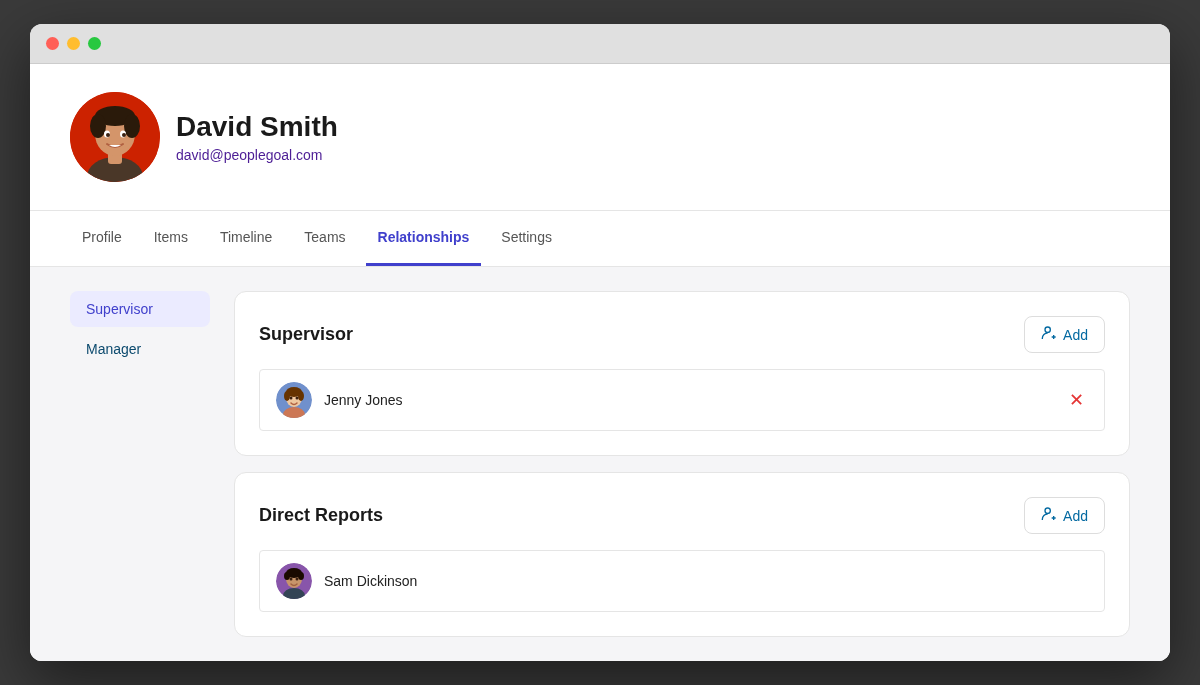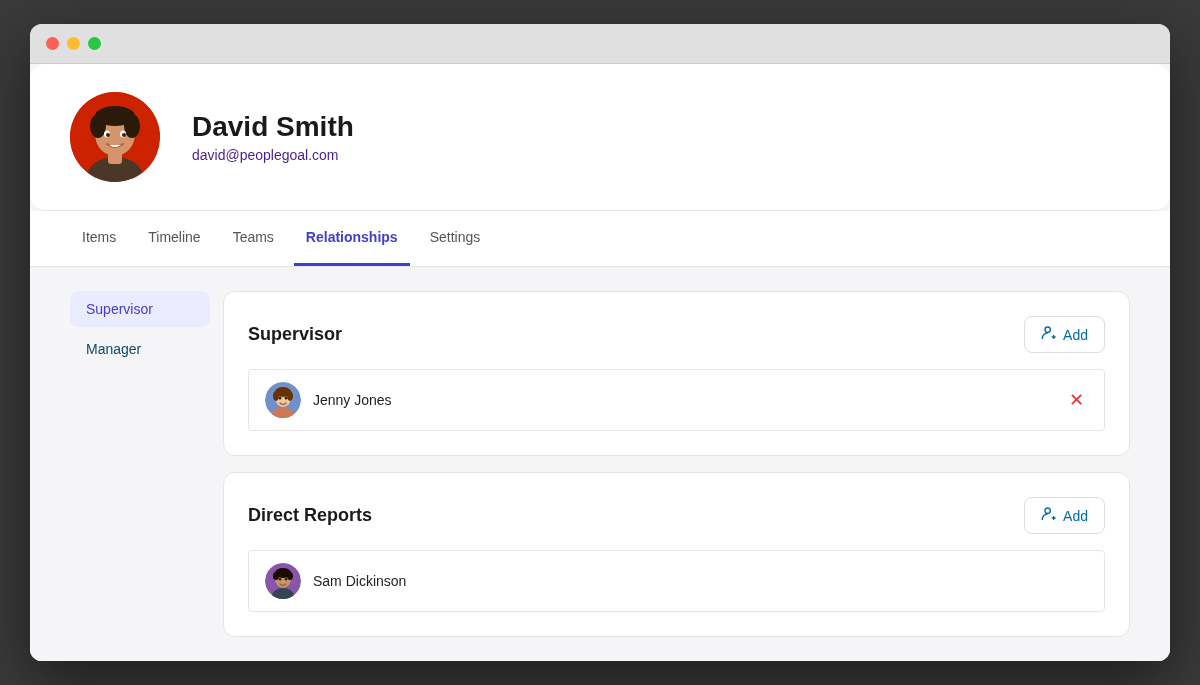--- a/index.html
+++ b/index.html
@@ -45,23 +45,22 @@
       background: #f5f5f7;
       padding: 0;
     }
 
     
     .profile-header {
       background: #ffffff;
       padding: 28px 40px;
       display: flex;
       align-items: center;
-      gap: 32px;
+      gap: 16px;
       border-bottom: 1px solid #e5e5e5;
-      border-radius: 15px;
     }
 
     .avatar {
       width: 90px;
       height: 90px;
       border-radius: 50%;
       overflow: hidden;
       background: #cc2200;
       flex-shrink: 0;
       display: flex;
@@ -109,21 +108,21 @@
     .tab-item.active {
       color: #4040cc;
       border-bottom: 3px solid #4040cc;
       font-weight: 700;
     }
 
     
     .main-layout {
       display: flex;
       padding: 24px 40px;
-      gap: 13px;
+      gap: 24px;
       background: #f5f5f7;
       min-height: 380px;
     }
 
     
     .sidebar {
       width: 140px;
       flex-shrink: 0;
     }
 
@@ -269,20 +268,21 @@
           <path d="M 39 53 Q 45 57 51 53" stroke="none" fill="#fff"></path>
         </svg>
       </div>
       <div class="profile-info">
         <h1>David Smith</h1>
         <p>david@peoplegoal.com</p>
       </div>
     </div>
 
     <div class="tabs-bar">
+      <div class="tab-item">Profile</div>
       <div class="tab-item">Items</div>
       <div class="tab-item">Timeline</div>
       <div class="tab-item">Teams</div>
       <div class="tab-item active">Relationships</div>
       <div class="tab-item">Settings</div>
     </div>
 
     <div class="main-layout">
 
       <div class="sidebar">

